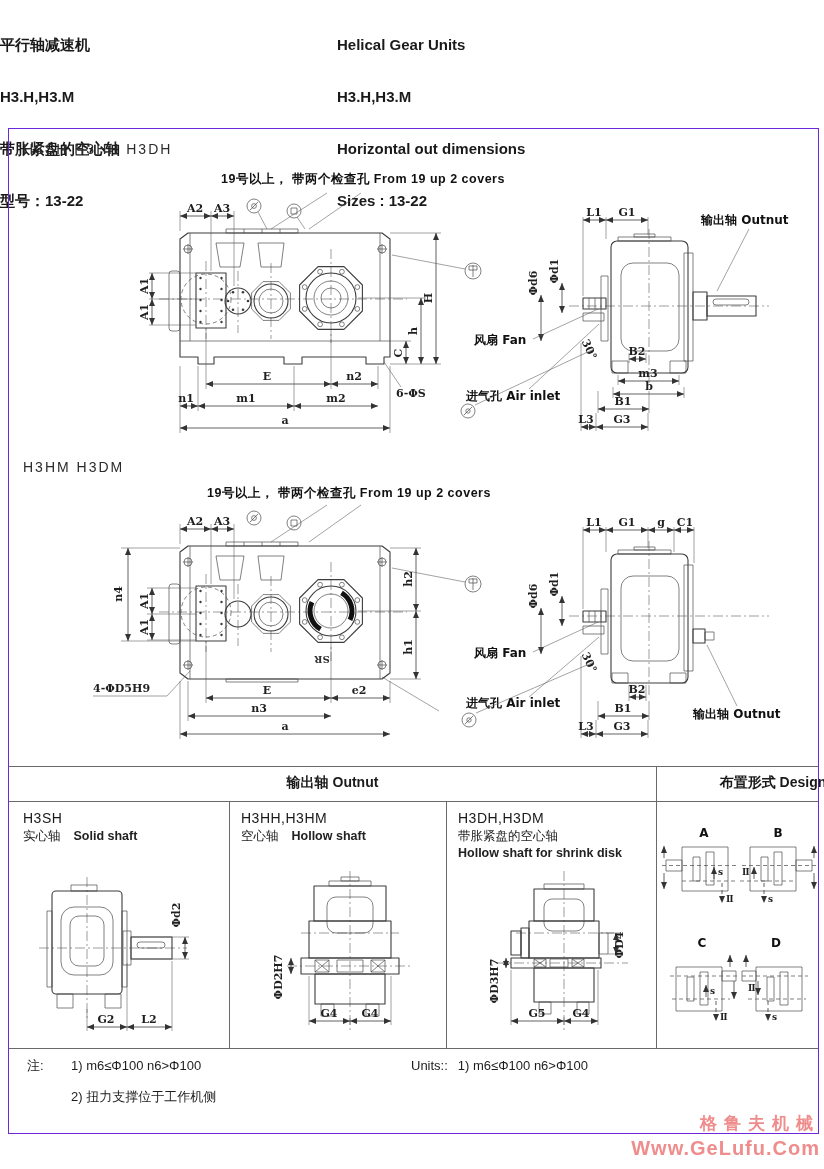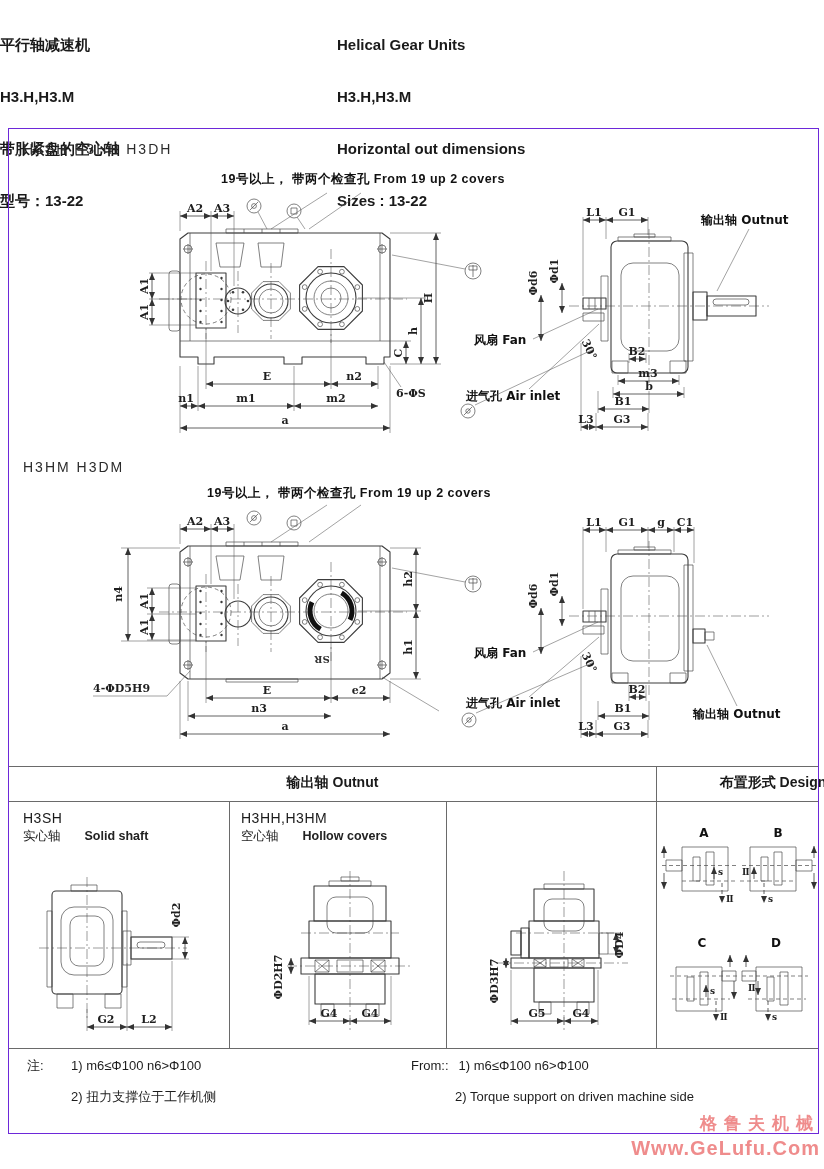--- a/index.html
+++ b/index.html
@@ -18,21 +18,21 @@
   .hl{height:1px;left:0;width:809px;}
   .hl1{top:637px}.hl2{top:672px}.hl3{top:919px}
   .vl{width:1px;}
   .vl1{left:647px;top:637px;height:282px}.vl2{left:220px;top:672px;height:247px}.vl3{left:437px;top:672px;height:247px}
   .th-out{position:absolute;top:645px;left:0;width:647px;text-align:center;font-size:14px;font-weight:600;}
   .th-design{position:absolute;top:645px;left:647px;width:162px;text-align:center;font-size:14px;font-weight:600;margin-left:36px;}
   .cellh{position:absolute;top:681px;}
   .ch1{left:14px}.ch2{left:232px}.ch3{left:449px;width:200px}
   .model{font-size:14px;letter-spacing:.5px;}
   .desc{font-size:12.5px;margin-top:2px;color:#222;}
-  .desc .en{font-weight:700;margin-left:24px;}
+  .desc .en{font-weight:700;margin-left:13px;}
   .ch3 .desc .en{display:block;margin-left:0;margin-top:1px;}
   .csvg{position:absolute;}
   .cs1{left:0;top:730px}.cs2{left:220px;top:730px}.cs3{left:437px;top:730px}.dsvg{left:647px;top:672px}
   .notesrow{position:absolute;top:928px;font-size:13px;color:#1d1d1d;}
   .nr-zh{left:18px}.nr-en{left:402px}
   .noteline{display:flex;gap:10px;line-height:17px;margin-bottom:14px;}
   .nlabel{min-width:34px;}
   .wm{position:absolute;right:4px;top:1112px;text-align:right;color:#ef8c8c;font-weight:700;line-height:24px;z-index:5;}
   .wm1{font-size:17px;letter-spacing:7px;}
   .wm2{font-size:20px;letter-spacing:1px;text-align:center;}
@@ -499,21 +499,25 @@
 
     <div class="th-out">输出轴  Outnut</div>
     <div class="th-design">布置形式  Design</div>
 
     <div class="cellh ch1">
       <div class="model">H3SH</div>
       <div class="desc"><span>实心轴</span><span class="en">Solid shaft</span></div>
     </div>
     <div class="cellh ch2">
       <div class="model">H3HH,H3HM</div>
-      <div class="desc"><span>空心轴</span><span class="en">Hollow covers</span></div>
+      <div class="desc"><span>空心轴</span><span class="en">Hollow shaft</span></div>
+    </div>
+    <div class="cellh ch3">
+      <div class="model">H3DH,H3DM</div>
+      <div class="desc"><span>带胀紧盘的空心轴</span><span class="en">Hollow shaft for shrink disk</span></div>
     </div>
 
     <svg class="csvg cs1" width="220" height="190" viewBox="0 0 220 190">
       <line class="c" x1="78" y1="18" x2="78" y2="162"></line>
         <line class="c" x1="30" y1="89" x2="178" y2="89"></line>
       <rect class="t" x="62" y="26" width="26" height="6"></rect>
       <rect class="o" x="43" y="32" width="70" height="103" rx="4"></rect>
       <rect class="t" x="52" y="48" width="52" height="68" rx="13"></rect>
         <rect class="t" x="61" y="57" width="34" height="50" rx="9"></rect>
       <rect class="t" x="38" y="52" width="5" height="76"></rect>
@@ -673,26 +677,22 @@
         <span class="nlabel">注:</span>
         <span>1)  m6≤Φ100 n6&gt;Φ100</span>
       </div>
       <div class="noteline">
         <span class="nlabel"></span>
         <span>2)  扭力支撑位于工作机侧</span>
       </div>
     </div>
     <div class="notesrow nr-en">
       <div class="noteline">
-        <span class="nlabel">From::</span>
+        <span class="nlabel">Units::</span>
         <span>1)  m6≤Φ100 n6&gt;Φ100</span>
-      </div>
-      <div class="noteline">
-        <span class="nlabel"></span>
-        <span>2)  Torque support on driven machine side</span>
       </div>
     </div>
   </div>
 
   <div class="wm">
     <div class="wm1">格鲁夫机械</div>
     <div class="wm2">Www.GeLufu.Com</div>
   </div>
 
 </div>

